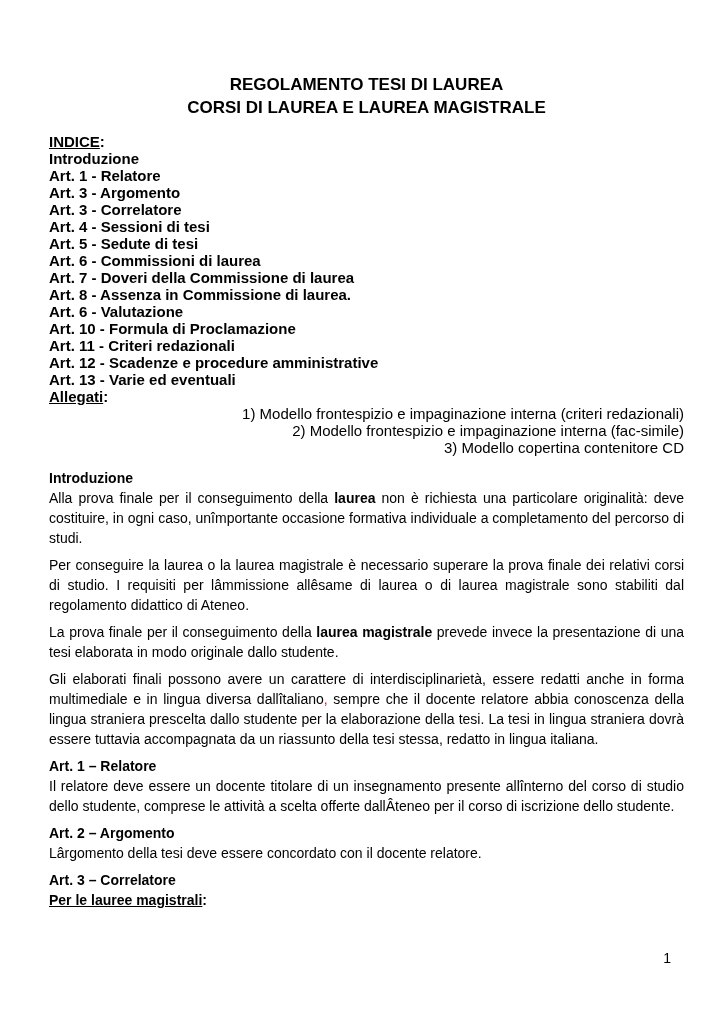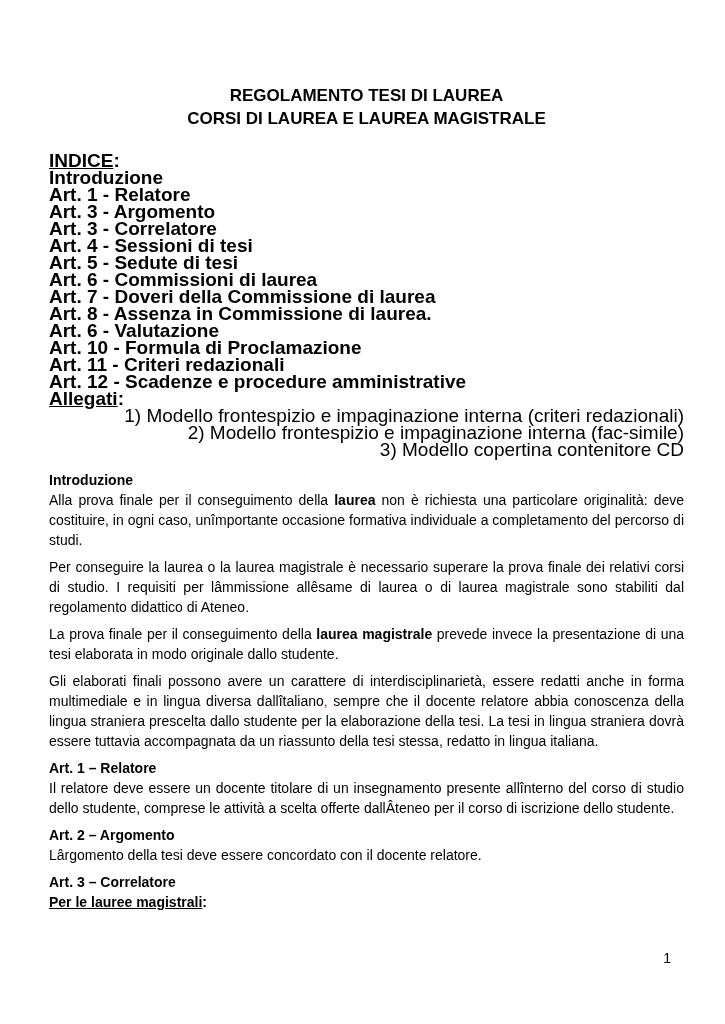--- a/index.html
+++ b/index.html
@@ -8,30 +8,30 @@
     width: 725px;
     height: 1024px;
     background: #ffffff;
     box-sizing: border-box;
     padding: 72px 41px 0 49px;
     font-family: "Liberation Sans", "DejaVu Sans", sans-serif;
     color: #000000;
     overflow: hidden;
   }
   .doc-title {
-    margin: 12px;
+    margin: 1px;
     font-size: 17px;
     font-weight: bold;
     text-align: center;
     line-height: 23px;
     color: #000000;
   }
   .index-block {
-    margin-top: 22px;
-    font-size: 19px;
+    margin-top: 14px;
+    font-size: 15px;
     line-height: 17px;
   }
   .index-heading-line { font-weight: bold; }
   .u { text-decoration: underline; }
   .index-item { font-weight: bold; }
   .allegati-item { font-weight: normal; text-align: right; }
   .sections {
     margin-top: 12px;
     font-size: 14px;
     line-height: 20px;
@@ -73,20 +73,21 @@
         <div class="index-item">Art. 3 - Correlatore</div>
         <div class="index-item">Art. 4 - Sessioni di tesi</div>
         <div class="index-item">Art. 5 - Sedute di tesi</div>
         <div class="index-item">Art. 6 - Commissioni di laurea</div>
         <div class="index-item">Art. 7 - Doveri della Commissione di laurea</div>
         <div class="index-item">Art. 8 - Assenza in Commissione di laurea.</div>
         <div class="index-item">Art. 6 - Valutazione</div>
         <div class="index-item">Art. 10 - Formula di Proclamazione</div>
         <div class="index-item">Art. 11 - Criteri redazionali</div>
         <div class="index-item">Art. 12 - Scadenze e procedure amministrative</div>
+        <div class="index-item">Art. 13 - Varie ed eventuali</div>
       </div>
 
     <div class="index-heading-line"><span class="u">Allegati</span><span>:</span></div>
 
     <div id="allegati-items">
         <div class="allegati-item">1) Modello frontespizio e impaginazione interna (criteri redazionali)</div>
         <div class="allegati-item">2) Modello frontespizio e impaginazione interna (fac-simile)</div>
         <div class="allegati-item">3) Modello copertina contenitore CD</div>
       </div>
   </div>

